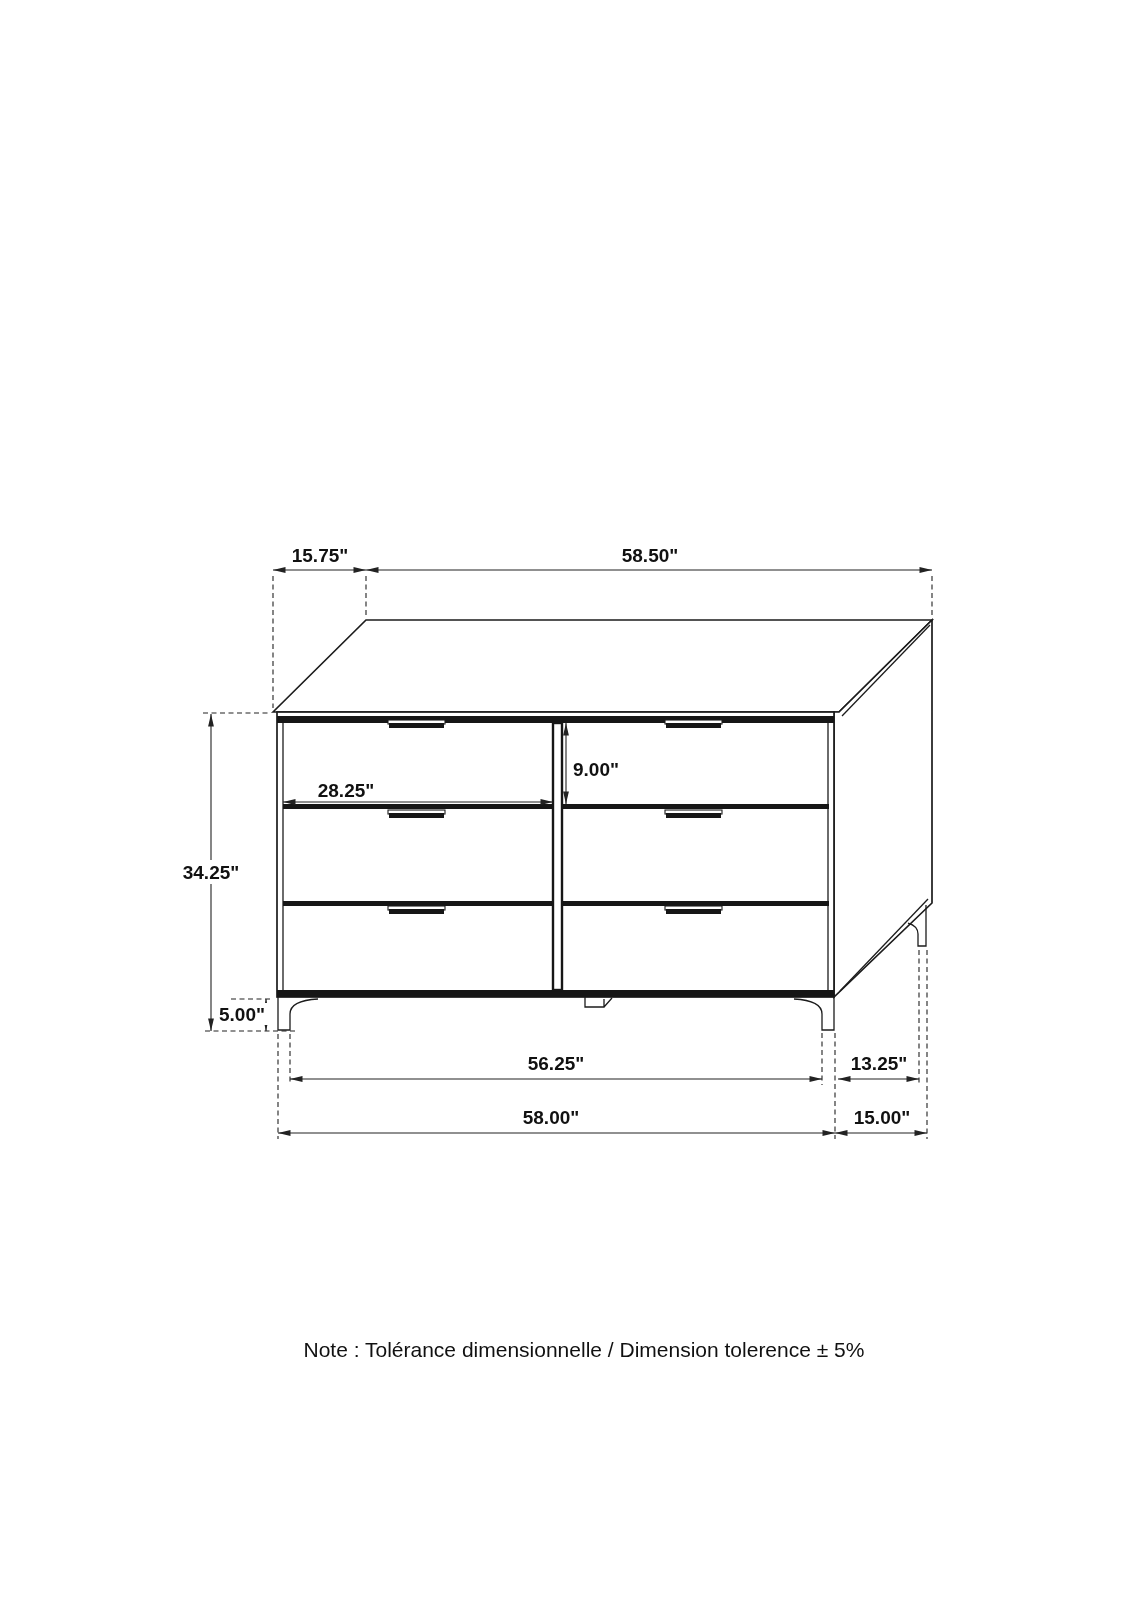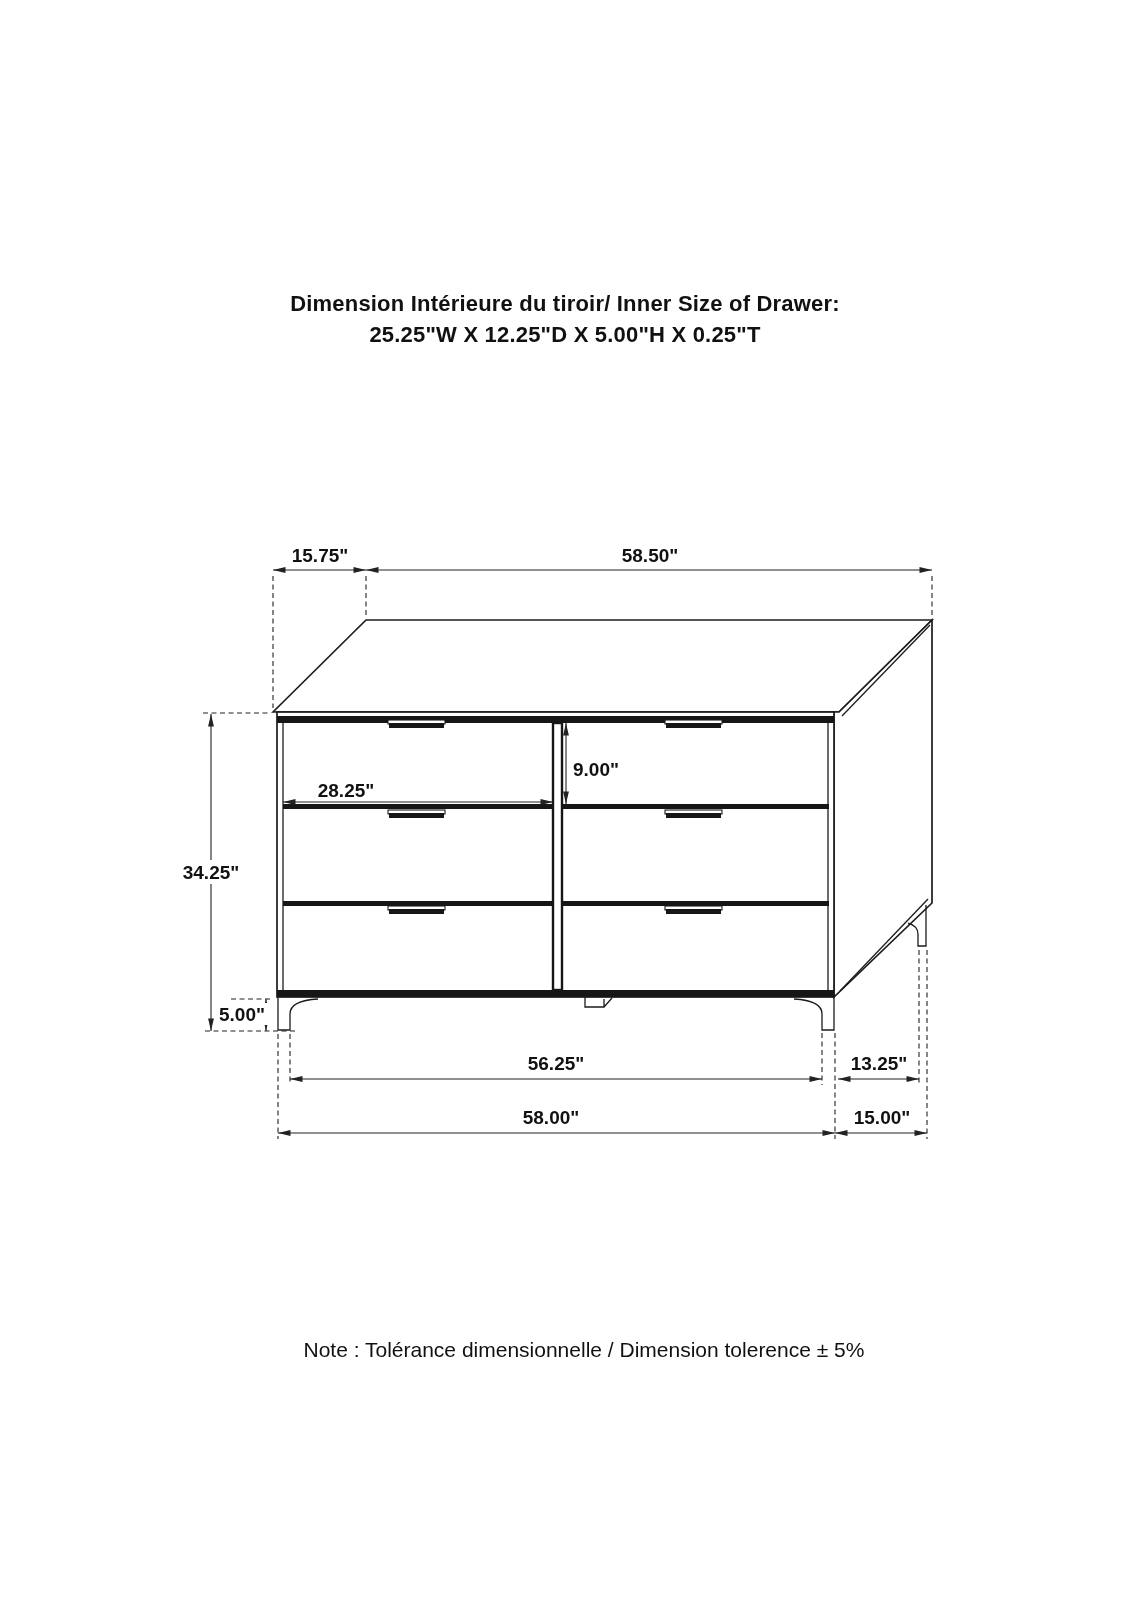--- a/index.html
+++ b/index.html
@@ -47,24 +47,20 @@
     font-size:19px;
     fill:#111111;
     text-anchor:middle;
   }
 </style>
 </head>
 <body>
 
 <div class="page">
 
-  <div class="title-block">
-    <div>Dimension Intérieure du tiroir/ Inner Size of Drawer:</div>
-    <div>25.25"W X 12.25"D X 5.00"H X 0.25"T</div>
-  </div>
 
   <svg class="drawing" width="1130" height="1600" viewBox="0 0 1130 1600">
     <defs>
       <marker id="arw" markerUnits="userSpaceOnUse" markerWidth="14" markerHeight="8" refX="13" refY="4" orient="auto-start-reverse">
         <path d="M0.5,1.1 L13,4 L0.5,6.9 Z" fill="#222222"></path>
       </marker>
     </defs>
 
     <g>
 

